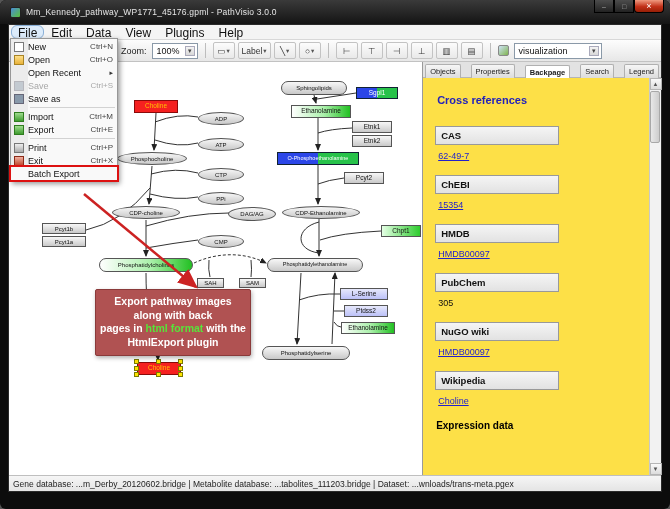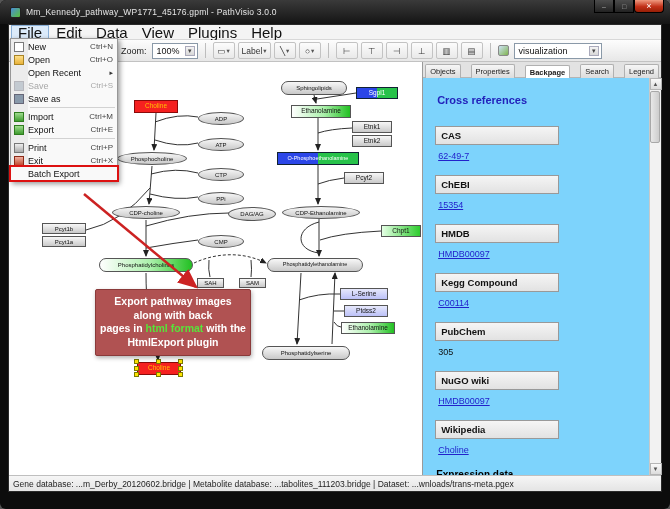--- a/index.html
+++ b/index.html
@@ -11,42 +11,42 @@
   .app-icon{width:11px;height:11px;margin:0 5px 0 10px;border-radius:2px;background:linear-gradient(135deg,#4a8cd8,#59c23a);border:1px solid #222;}
   .title-text{color:#e6e6e6;font-size:8.5px;letter-spacing:.2px;}
   .winbtns{position:absolute;right:6px;top:0;display:flex;}
   .winbtn{height:13px;display:flex;align-items:center;justify-content:center;border:1px solid #000;border-top:none;color:#aaa;font-size:7px;}
   .winbtn.min,.winbtn.max{width:20px;background:linear-gradient(#4c4c4c,#222);}
   .winbtn.close{width:30px;background:linear-gradient(#f09a80,#c23018 55%,#971f06);color:#fff;font-size:9px;border-radius:0 0 4px 4px;}
 
   
   .content{position:absolute;left:8px;top:24px;width:654px;height:468px;background:#f0f0f0;border:1px solid #2a2a2a;display:flex;flex-direction:column;}
   .menubar{height:15px;background:#f4f4f4;border-bottom:1px solid #d8d8d8;display:flex;align-items:stretch;padding-left:2px;}
-  .mitem{font-size:15px;color:#111;padding:2px 7px 1px;display:flex;align-items:center;}
+  .mitem{font-size:12px;color:#111;padding:2px 7px 1px;display:flex;align-items:center;border-radius:6px;}
   .mitem.active{background:#dcebfa;border:1px solid #8ab0d8;padding:1px 6px 0;}
   .toolbar{height:22px;background:linear-gradient(#fdfdfd,#e7e7e7);border-bottom:1px solid #c2c2c2;display:flex;align-items:center;gap:5px;padding-left:112px;}
   .tb-label{font-size:9px;color:#222;}
   .combo{height:16px;background:#fff;border:1px solid #8a99a8;display:flex;align-items:center;justify-content:space-between;padding:0 2px 0 4px;font-size:9px;color:#111;}
   .combo .ccaret{font-size:7px;color:#444;background:linear-gradient(#f4f4f4,#d8d8d8);border:1px solid #aab;padding:0 2px;margin-left:4px;}
   .zoomc{width:46px;}
   .visc{width:88px;}
   .tsep{width:1px;height:15px;background:#bdbdbd;margin:0 2px;}
   .tbtn{height:17px;min-width:22px;display:flex;align-items:center;justify-content:center;border:1px solid #c3c3c3;background:linear-gradient(#fcfcfc,#e9e9e9);border-radius:2px;padding:0 3px;gap:1px;}
   .tglyph{font-size:8.5px;color:#333;}
   .tcaret{font-size:6.5px;color:#555;}
   .vis-icon{width:11px;height:11px;border:1px solid #888;background:linear-gradient(135deg,#cfe3f7,#7fb34e);border-radius:2px;}
 
   
   .main{flex:1;display:flex;min-height:0;}
   .canvas{width:449px;background:#fff;border-right:1px solid #9a9a9a;position:relative;}
   .sidepanel{flex:1;background:#ececec;position:relative;display:flex;flex-direction:column;}
   .tabs{height:16px;display:flex;align-items:flex-start;padding:2px 2px 0 2px;gap:10px;background:#e2e2e2;border-bottom:1px solid #b5b5b5;}
   .tab{font-size:7.5px;color:#222;padding:2px 4px;background:linear-gradient(#f6f6f6,#dcdcdc);border:1px solid #b0b0b0;border-bottom:none;border-radius:2px 2px 0 0;}
   .tab.active{background:#fff;position:relative;top:1px;padding-bottom:3px;font-weight:bold;}
-  .bp-body{flex:1;background:#7dd3fc;padding:12px 14px 0 12px;overflow:hidden;position:relative;}
+  .bp-body{flex:1;background:#fde047;padding:12px 14px 0 12px;overflow:hidden;position:relative;}
   .bp-heading{color:#2222bb;font-weight:bold;font-size:11px;margin:4px 0 20px 2px;}
   .bp-section{margin-bottom:14px;}
   .bp-head{width:124px;background:linear-gradient(#f5f5f5,#e2e2e2);border:1px solid #999;font-size:9.5px;font-weight:bold;color:#111;padding:3px 5px;margin-bottom:6px;}
   .bp-link{display:block;font-size:9px;color:#2222cc;text-decoration:underline;margin-left:3px;}
   .bp-val{display:block;font-size:9px;color:#111;margin-left:3px;}
   .bp-footer{font-size:10px;font-weight:bold;color:#000;margin:6px 0 0 1px;}
   .vscroll{position:absolute;right:0;top:16px;bottom:0;width:12px;background:#f2f2f2;border-left:1px solid #c8c8c8;display:flex;flex-direction:column;align-items:center;}
   .varrow{width:12px;height:12px;background:linear-gradient(#fafafa,#dcdcdc);border:1px solid #b5b5b5;color:#555;font-size:6px;display:flex;align-items:center;justify-content:center;}
   .vthumb{width:10px;height:52px;background:linear-gradient(90deg,#e8e8e8,#cdcdcd);border:1px solid #a8a8a8;border-radius:2px;margin-top:1px;}
   .vtrack{flex:1;width:12px;}
@@ -190,24 +190,20 @@
                 <div class="bp-head">CAS</div>
                 <a class="bp-link" href="#">62-49-7</a>
               </div>
               <div class="bp-section">
                 <div class="bp-head">ChEBI</div>
                 <a class="bp-link" href="#">15354</a>
               </div>
               <div class="bp-section">
                 <div class="bp-head">HMDB</div>
                 <a class="bp-link" href="#">HMDB00097</a>
-              </div>
-              <div class="bp-section">
-                <div class="bp-head">Kegg Compound</div>
-                <a class="bp-link" href="#">C00114</a>
               </div>
               <div class="bp-section">
                 <div class="bp-head">PubChem</div>
                 <span class="bp-val">305</span>
               </div>
               <div class="bp-section">
                 <div class="bp-head">NuGO wiki</div>
                 <a class="bp-link" href="#">HMDB00097</a>
               </div>
               <div class="bp-section">

